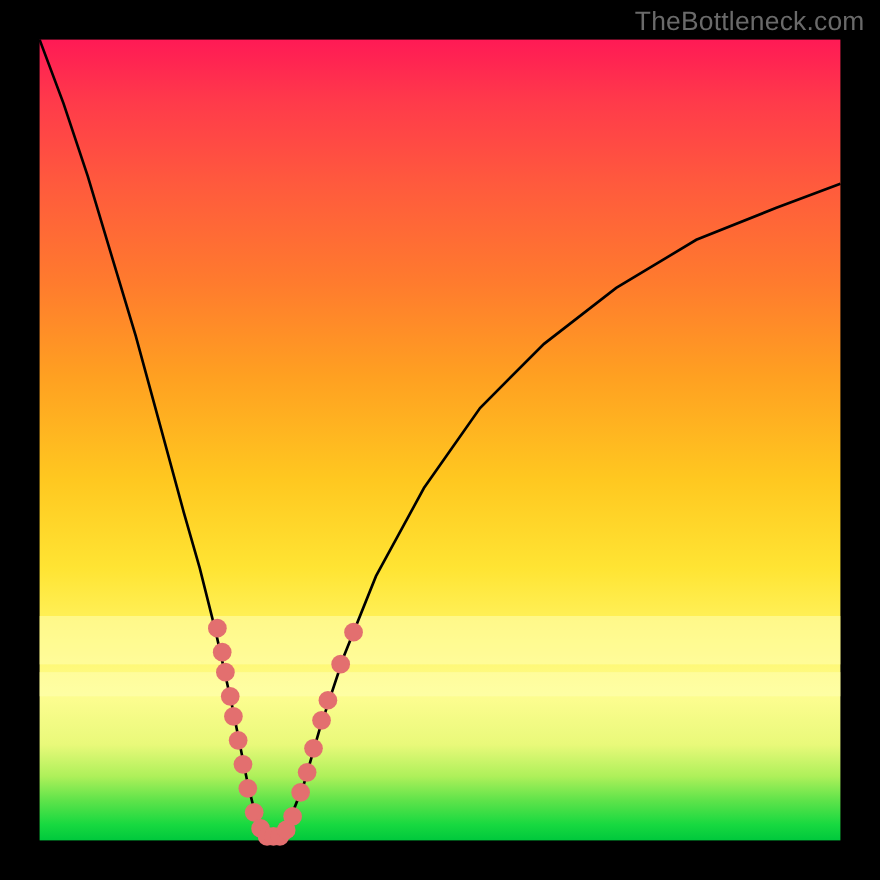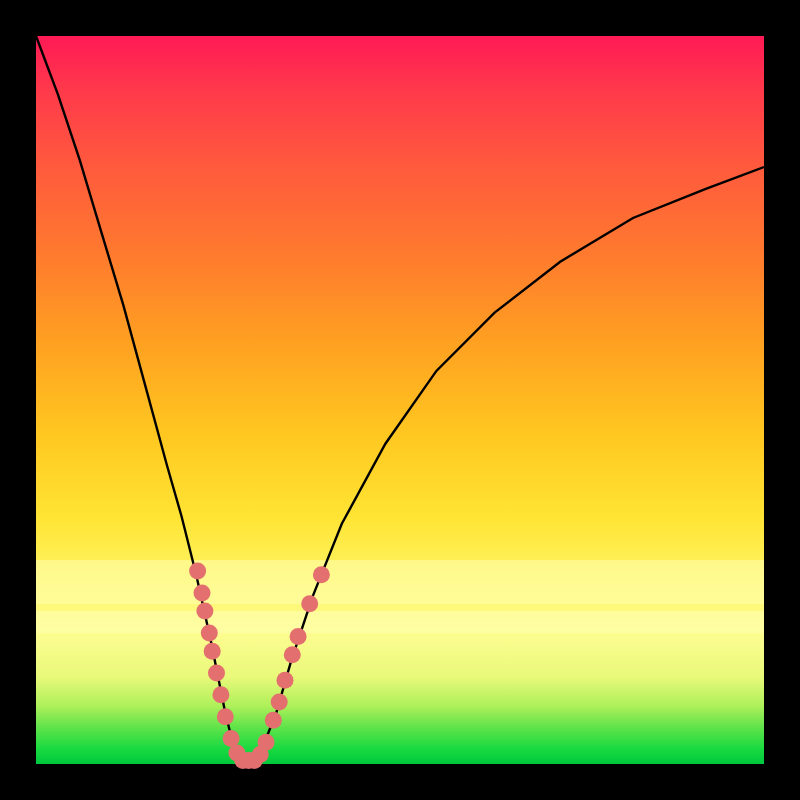--- a/index.html
+++ b/index.html
@@ -97,13 +97,14 @@
         <circle cx="237.3" cy="684.3" r="8.5" fill="#e36f6f" stroke="#d65a5a" stroke-width="0"></circle>
         <circle cx="243.2" cy="666.1" r="8.5" fill="#e36f6f" stroke="#d65a5a" stroke-width="0"></circle>
         <circle cx="249.0" cy="644.3" r="8.5" fill="#e36f6f" stroke="#d65a5a" stroke-width="0"></circle>
         <circle cx="256.3" cy="618.8" r="8.5" fill="#e36f6f" stroke="#d65a5a" stroke-width="0"></circle>
         <circle cx="262.1" cy="600.6" r="8.5" fill="#e36f6f" stroke="#d65a5a" stroke-width="0"></circle>
         <circle cx="273.7" cy="567.8" r="8.5" fill="#e36f6f" stroke="#d65a5a" stroke-width="0"></circle>
         <circle cx="285.4" cy="538.7" r="8.5" fill="#e36f6f" stroke="#d65a5a" stroke-width="0"></circle>
       </g>
   </svg>
 
+  <div class="watermark">TheBottleneck.com</div>
 </div>
 
 </body></html>

